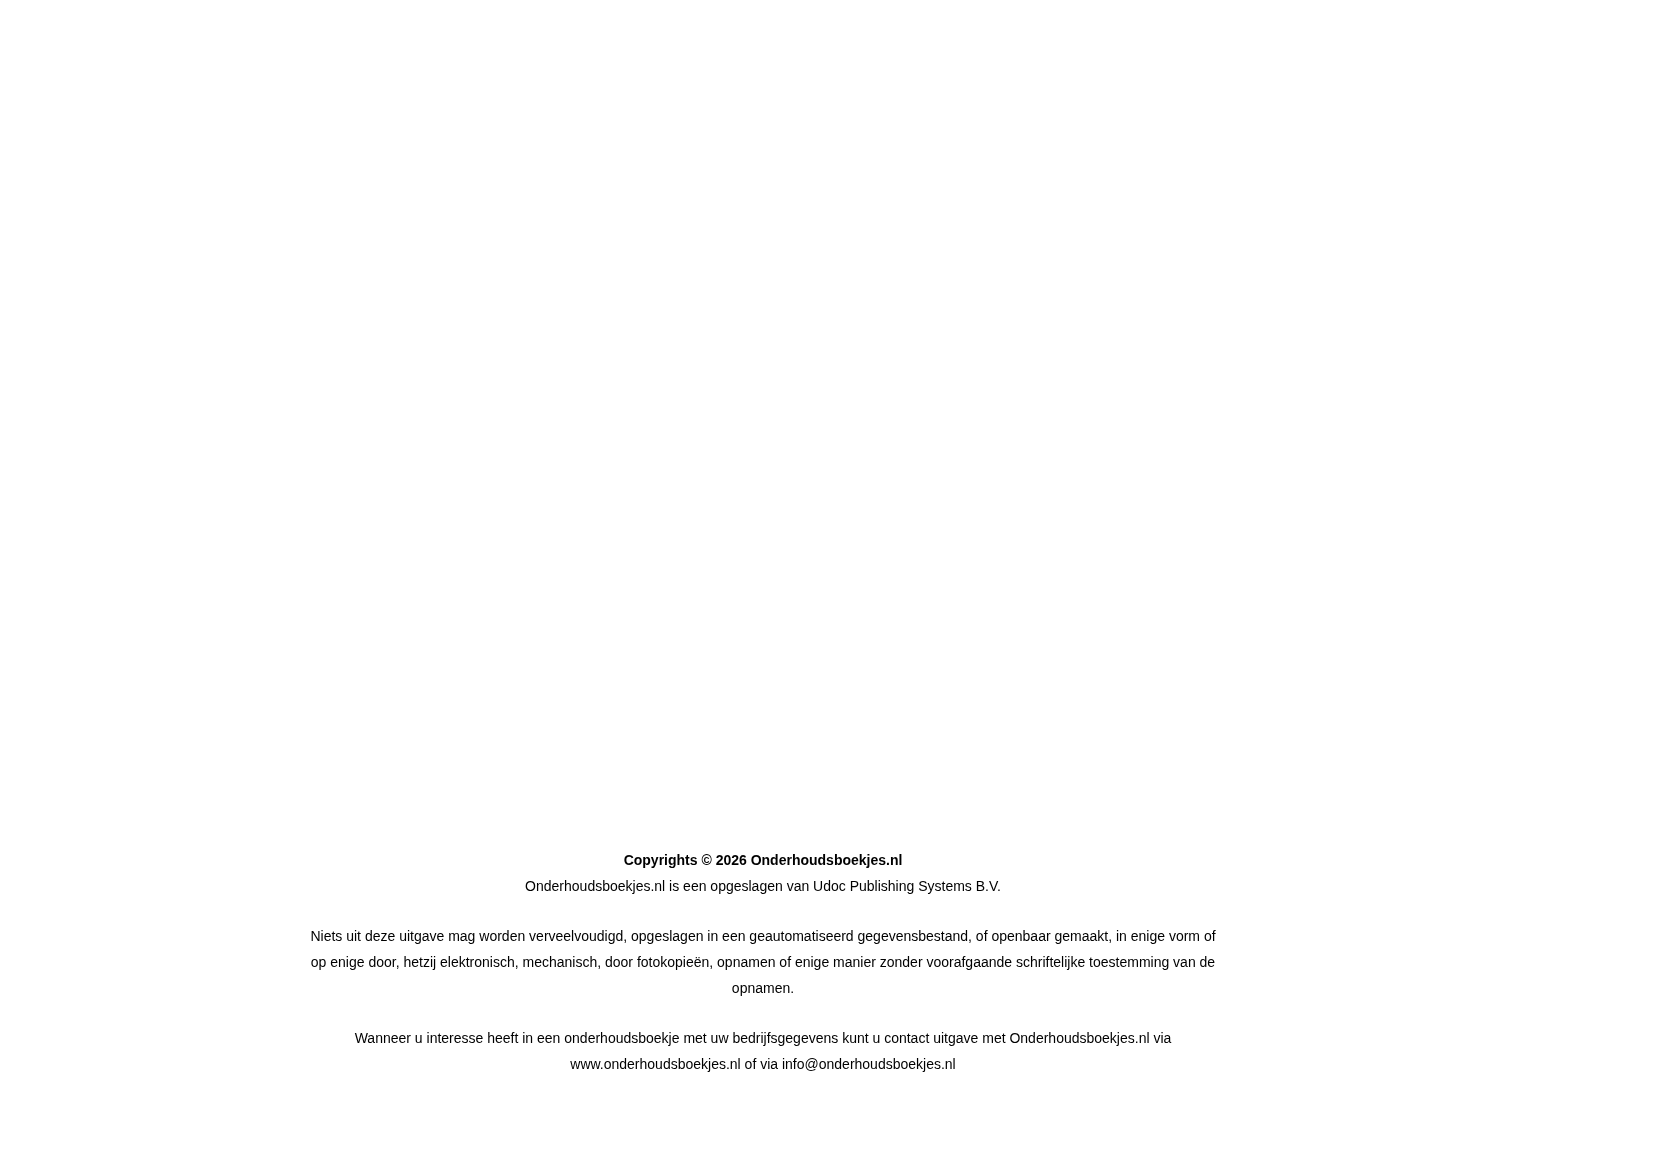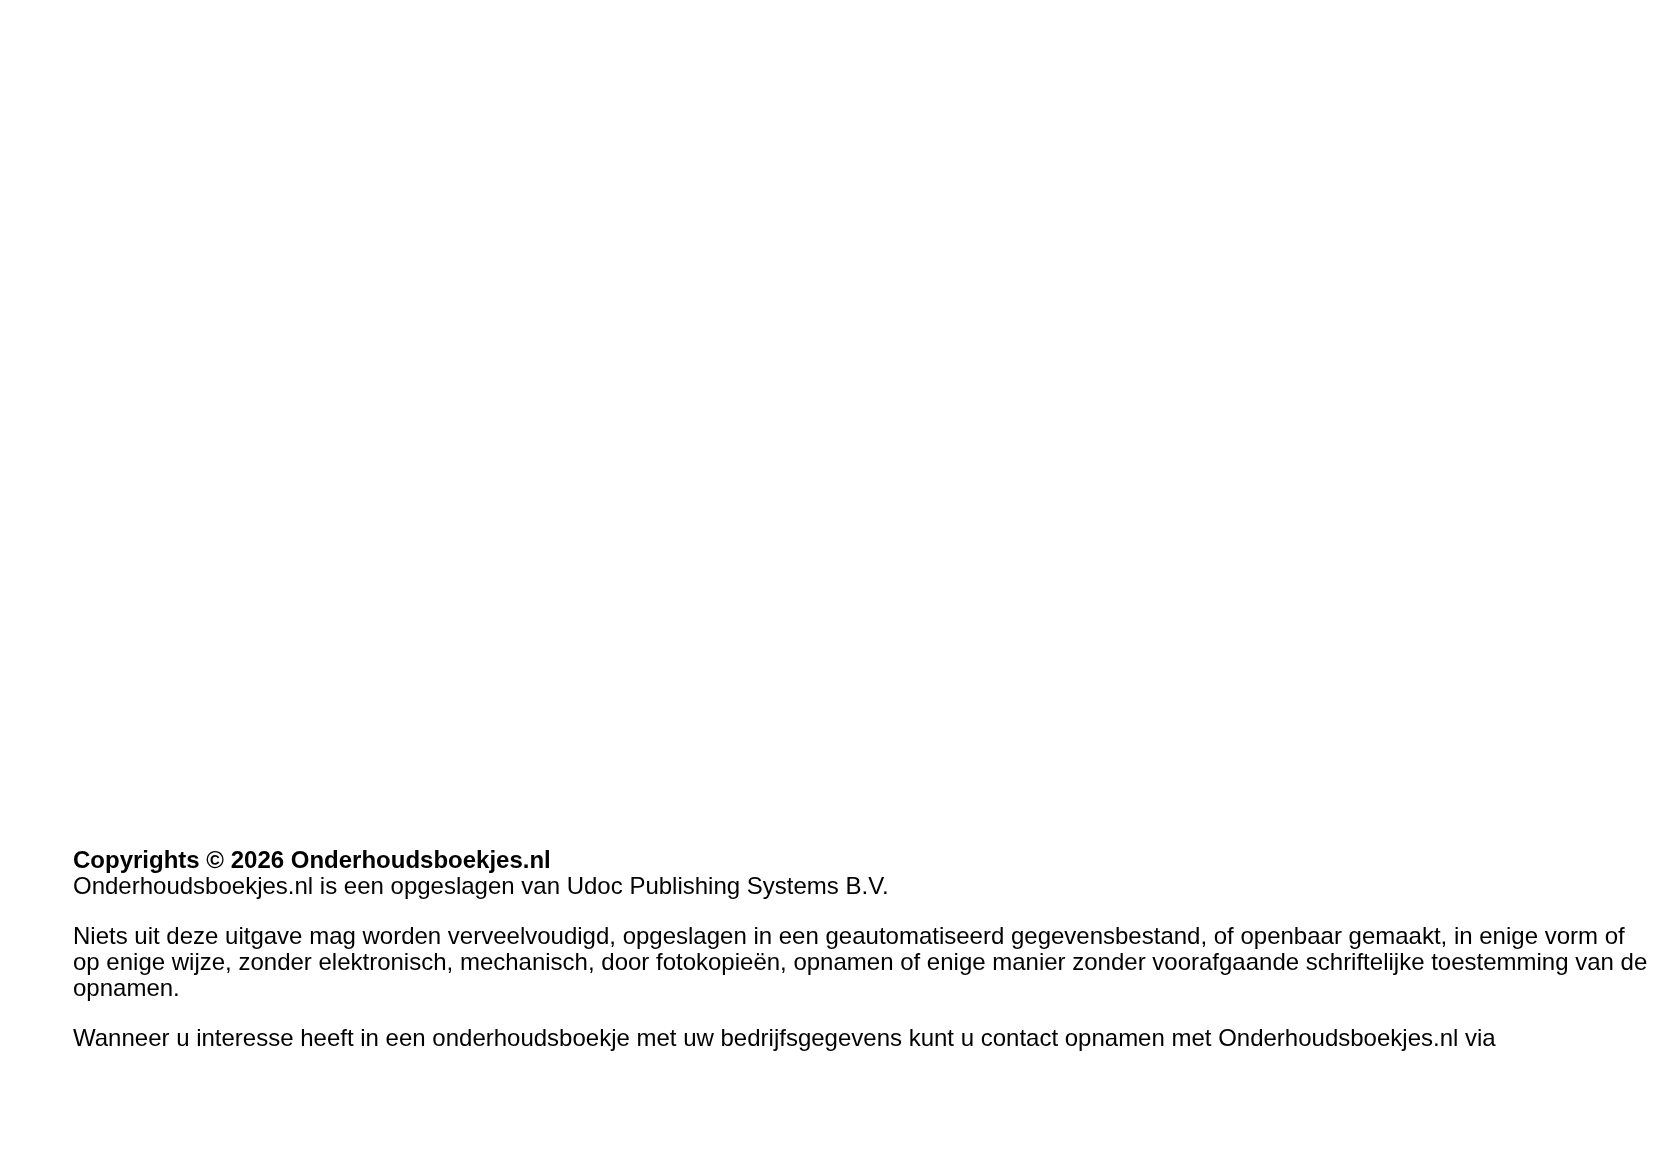--- a/index.html
+++ b/index.html
@@ -15,25 +15,26 @@
     font-family: "Liberation Sans", sans-serif;
     color: #000000;
   }
   .page {
     position: absolute;
     inset: 0;
     background: #ffffff;
   }
   .colophon {
     position: absolute;
-    left: 73px;
+    left: 63px;
     top: 847px;
     width: 1400px;
-    font-size: 24px;
+    font-size: 14px;
     line-height: 26px;
+    text-align: center;
   }
   .heading {
     font-weight: bold;
     white-space: nowrap;
   }
   .subline {
     white-space: nowrap;
   }
   .para {
     margin-top: 24px;
@@ -44,20 +45,21 @@
 </style>
 </head>
 <body style="background: rgb(255, 255, 255); color: rgb(0, 0, 0);">
 
 <div class="page">
   <div class="colophon">
     <div class="heading">Copyrights © 2026 Onderhoudsboekjes.nl</div>
     <div class="subline">Onderhoudsboekjes.nl is een opgeslagen van Udoc Publishing Systems B.V.</div>
     <div class="para">
         <div class="tline">Niets uit deze uitgave mag worden verveelvoudigd, opgeslagen in een geautomatiseerd gegevensbestand, of openbaar gemaakt, in enige vorm of</div>
-        <div class="tline">op enige wijze, zonder elektronisch, mechanisch, door fotokopieën, opnamen of enige manier zonder voorafgaande schriftelijke toestemming van de</div>
+        <div class="tline">op enige door, hetzij elektronisch, mechanisch, door fotokopieën, opnamen of enige manier zonder voorafgaande schriftelijke toestemming van de</div>
         <div class="tline">opnamen.</div>
       </div>
     <div class="para">
-        <div class="tline">Wanneer u interesse heeft in een onderhoudsboekje met uw bedrijfsgegevens kunt u contact opnamen met Onderhoudsboekjes.nl via</div>
+        <div class="tline">Wanneer u interesse heeft in een onderhoudsboekje met uw bedrijfsgegevens kunt u contact uitgave met Onderhoudsboekjes.nl via</div>
+        <div class="tline">www.onderhoudsboekjes.nl of via info@onderhoudsboekjes.nl</div>
       </div>
   </div>
 </div>
 
 </body></html>

